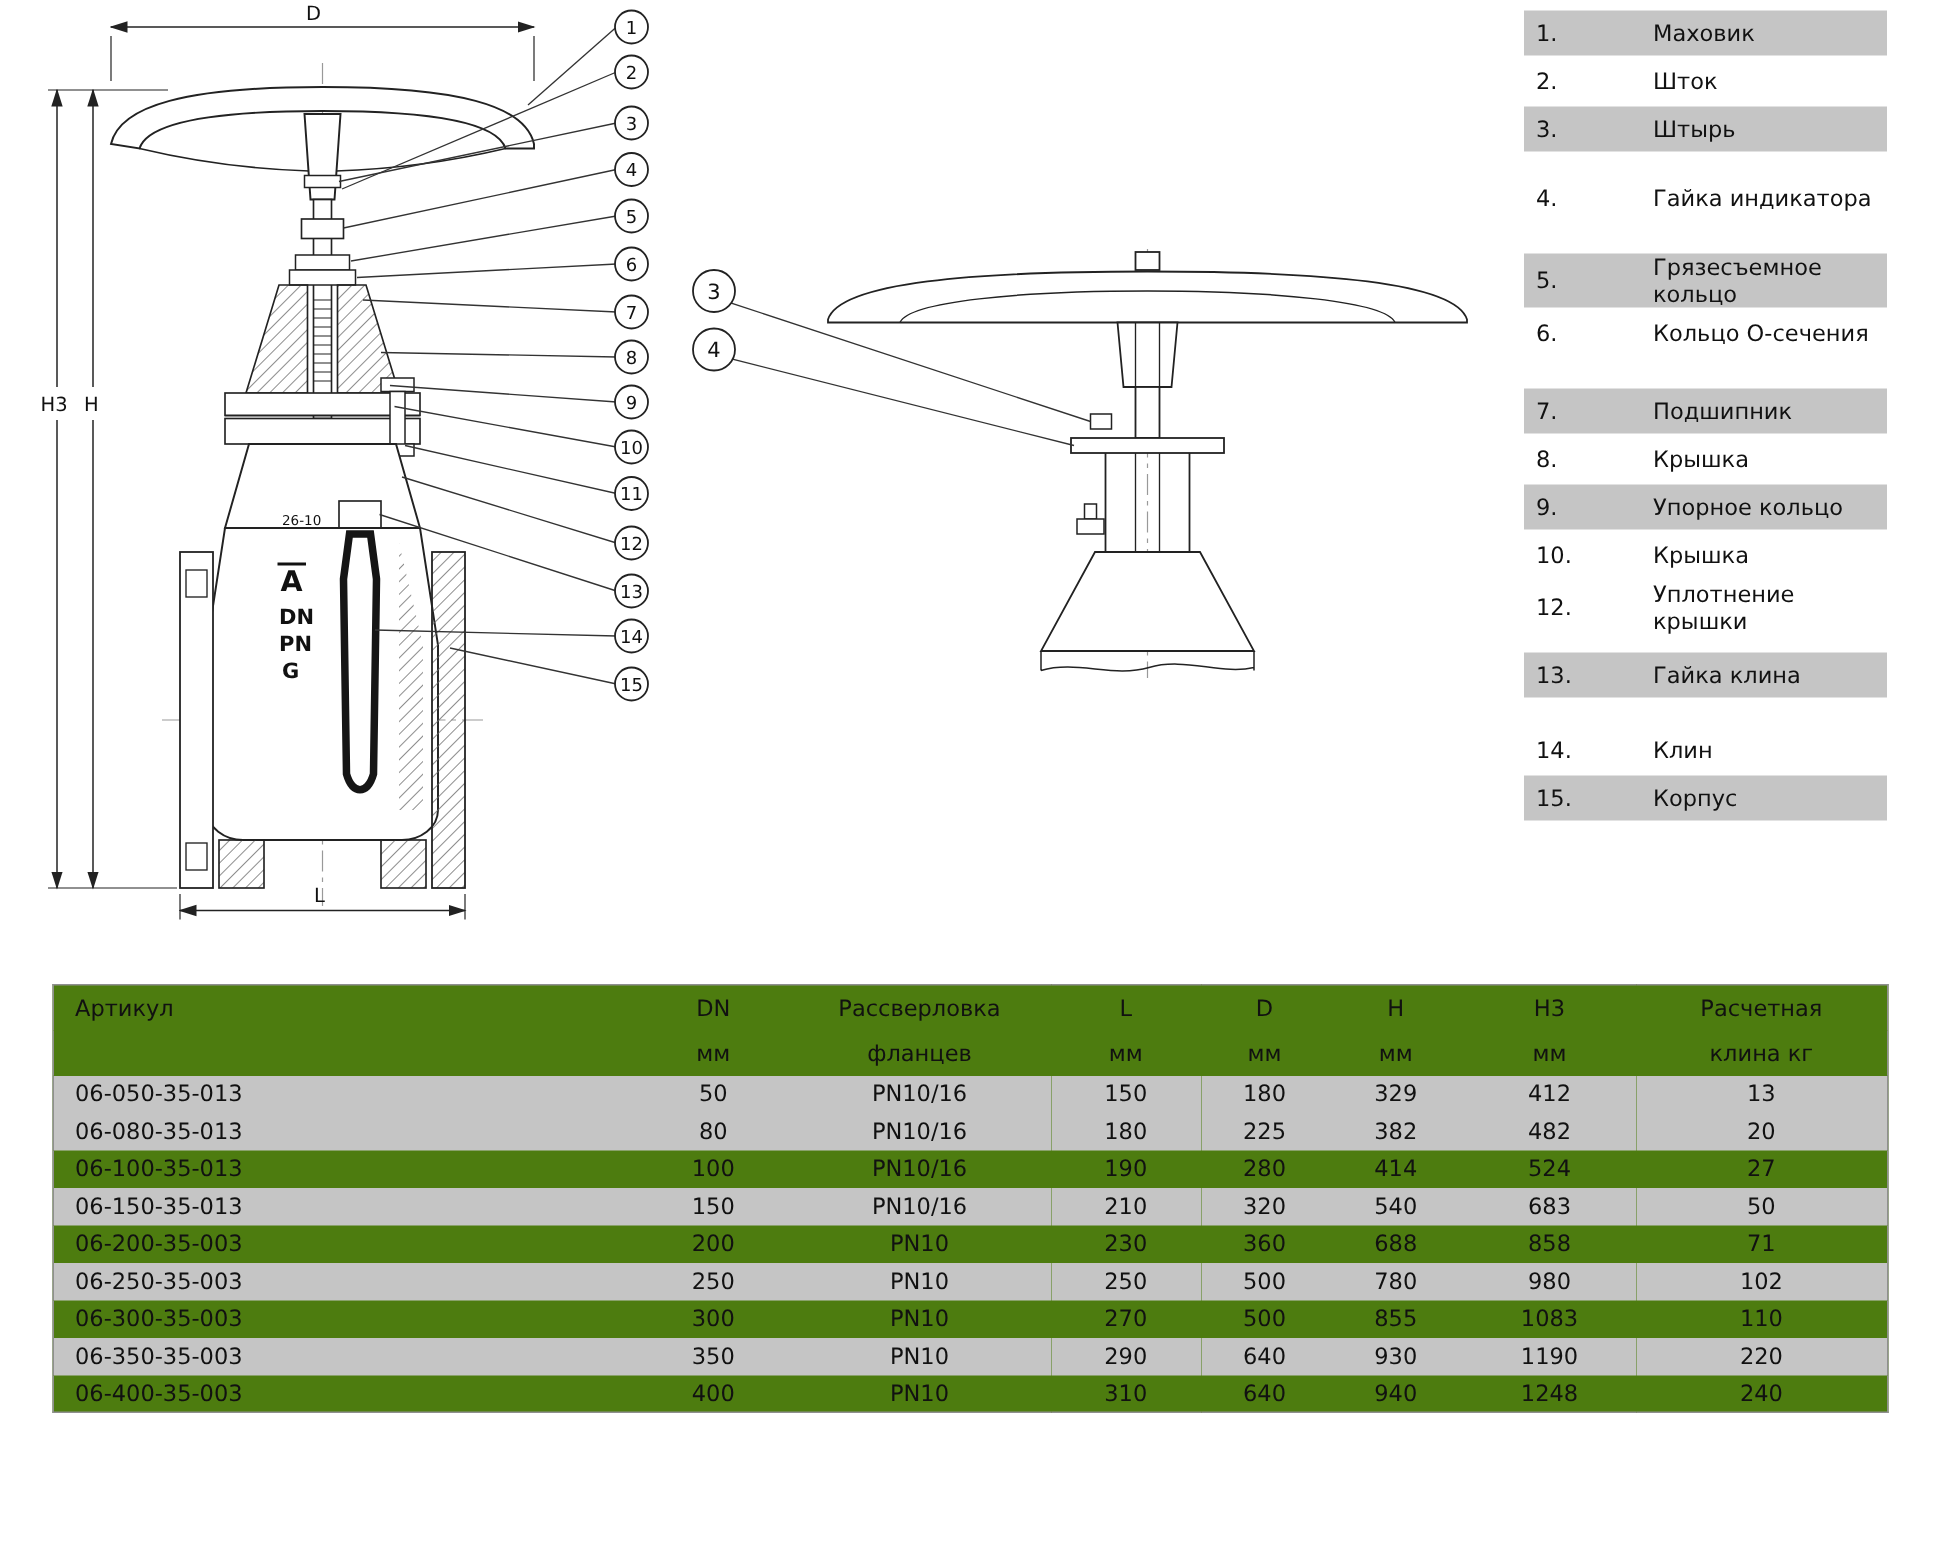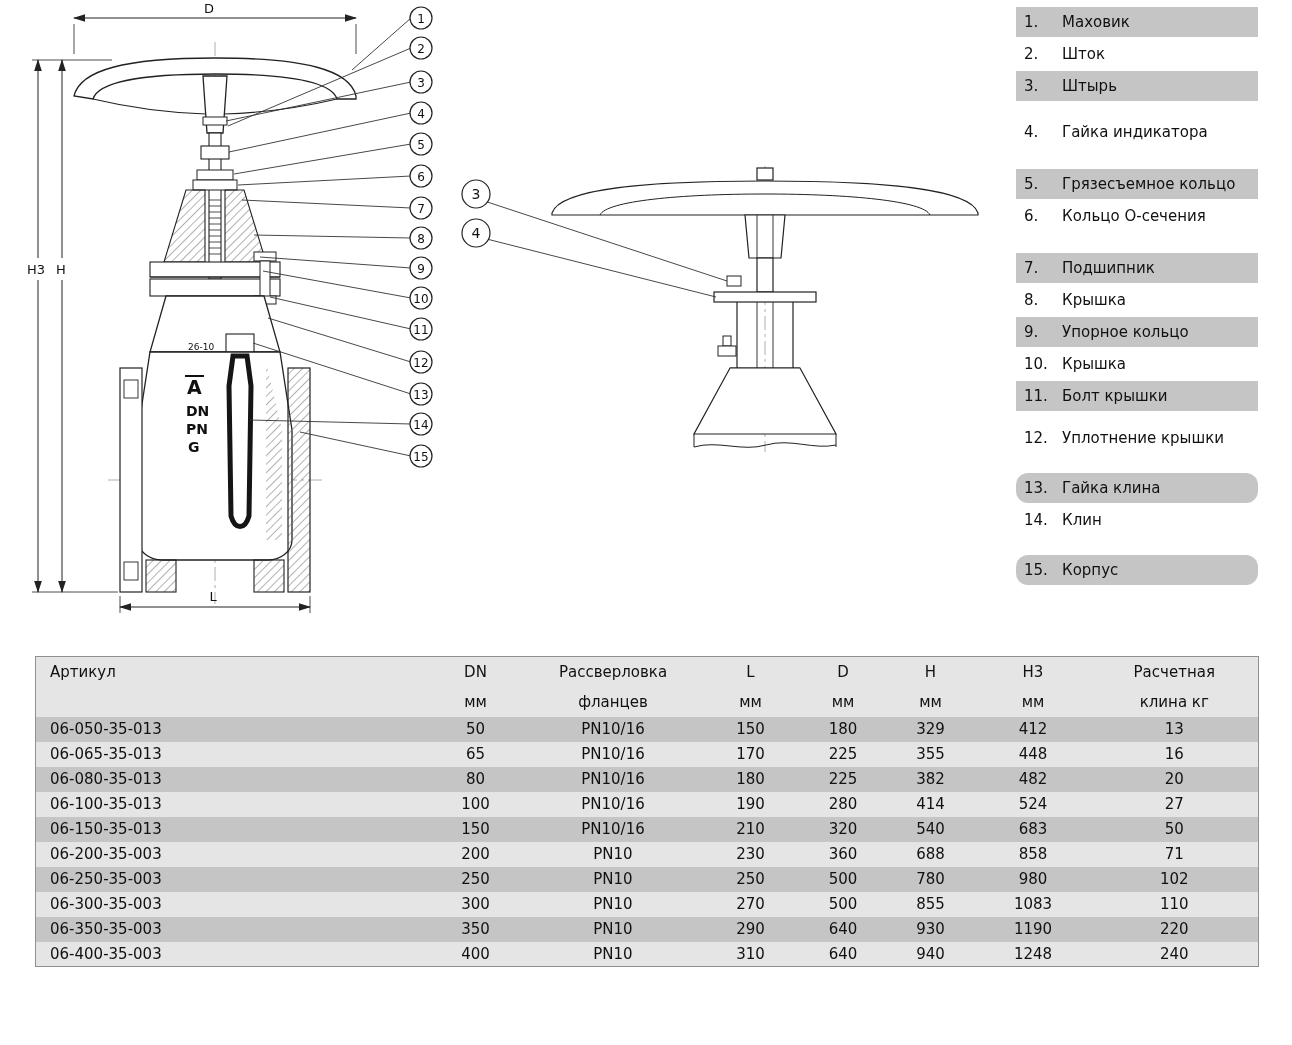--- a/index.html
+++ b/index.html
@@ -17,32 +17,32 @@
   .callout-num { font-size:12px; text-anchor:middle; }
   .callout-num-big { font-size:14px; text-anchor:middle; }
   .leader { stroke:#333; stroke-width:0.9; }
   .callout-circle { fill:#fff; stroke:#222; stroke-width:1.2; }
 
   
   #legend { position:absolute; left:1016px; top:5px; width:242px; font-size:15px; }
   .legend-item { display:flex; align-items:center; min-height:30px; padding-left:8px; margin-top:2px; }
   .legend-item.shaded { background:var(--shade,#c5c5c5); }
   .legend-num { width:38px; flex:0 0 38px; }
-  .legend-label { flex:1; }
+  .legend-label { flex:1;margin-left:40px; }
   .legend-item:nth-child(4)  { margin-top:16px; }
   .legend-item:nth-child(5)  { margin-top:22px; }
   .legend-item:nth-child(7)  { margin-top:22px; }
   .legend-item:nth-child(12) { margin-top:12px; }
   .legend-item:nth-child(13) { margin-top:20px;border-radius:12px; }
   .legend-item:nth-child(15) { margin-top:20px;border-radius:12px; }
 
   
   #table-section { position:absolute; left:35px; top:656px; width:1223px; }
   #table-title { font-size:18px; font-weight:bold; margin-bottom:11px; }
-  table#dims { border-collapse:collapse; width:100%; border:1px solid #8f8f8f; table-layout:fixed; background:#e5e5e5; }
+  table#dims { border-collapse:collapse; width:100%; border:1px solid #8f8f8f; table-layout:fixed; background:#4d7c0f; }
   #dims th { font-weight:normal; font-size:15px; height:30px; vertical-align:middle; }
   #dims td { font-size:15px; height:25px; vertical-align:middle; }
   #dims th, #dims td { text-align:center; padding:0 4px; white-space:nowrap; overflow:hidden; }
   #dims th:first-child, #dims td:first-child { text-align:left; padding-left:14px; }
   #dims tbody tr.shaded { background:var(--shade,#c5c5c5); }
 </style>
 </head>
 <body>
 
 <div id="page">
@@ -248,24 +248,20 @@
         <span class="legend-label">Крышка</span>
       </div>
       <div class="legend-item shaded">
         <span class="legend-num">9.</span>
         <span class="legend-label">Упорное кольцо</span>
       </div>
       <div class="legend-item">
         <span class="legend-num">10.</span>
         <span class="legend-label">Крышка</span>
       </div>
-      <div class="legend-item shaded">
-        <span class="legend-num">11.</span>
-        <span class="legend-label">Болт крышки</span>
-      </div>
       <div class="legend-item">
         <span class="legend-num">12.</span>
         <span class="legend-label">Уплотнение крышки</span>
       </div>
       <div class="legend-item shaded">
         <span class="legend-num">13.</span>
         <span class="legend-label">Гайка клина</span>
       </div>
       <div class="legend-item">
         <span class="legend-num">14.</span>
@@ -315,30 +311,20 @@
           <tr class="shaded">
             <td>06-050-35-013</td>
             <td>50</td>
             <td>PN10/16</td>
             <td>150</td>
             <td>180</td>
             <td>329</td>
             <td>412</td>
             <td>13</td>
           </tr>
-          <tr>
-            <td>06-065-35-013</td>
-            <td>65</td>
-            <td>PN10/16</td>
-            <td>170</td>
-            <td>225</td>
-            <td>355</td>
-            <td>448</td>
-            <td>16</td>
-          </tr>
           <tr class="shaded">
             <td>06-080-35-013</td>
             <td>80</td>
             <td>PN10/16</td>
             <td>180</td>
             <td>225</td>
             <td>382</td>
             <td>482</td>
             <td>20</td>
           </tr>

